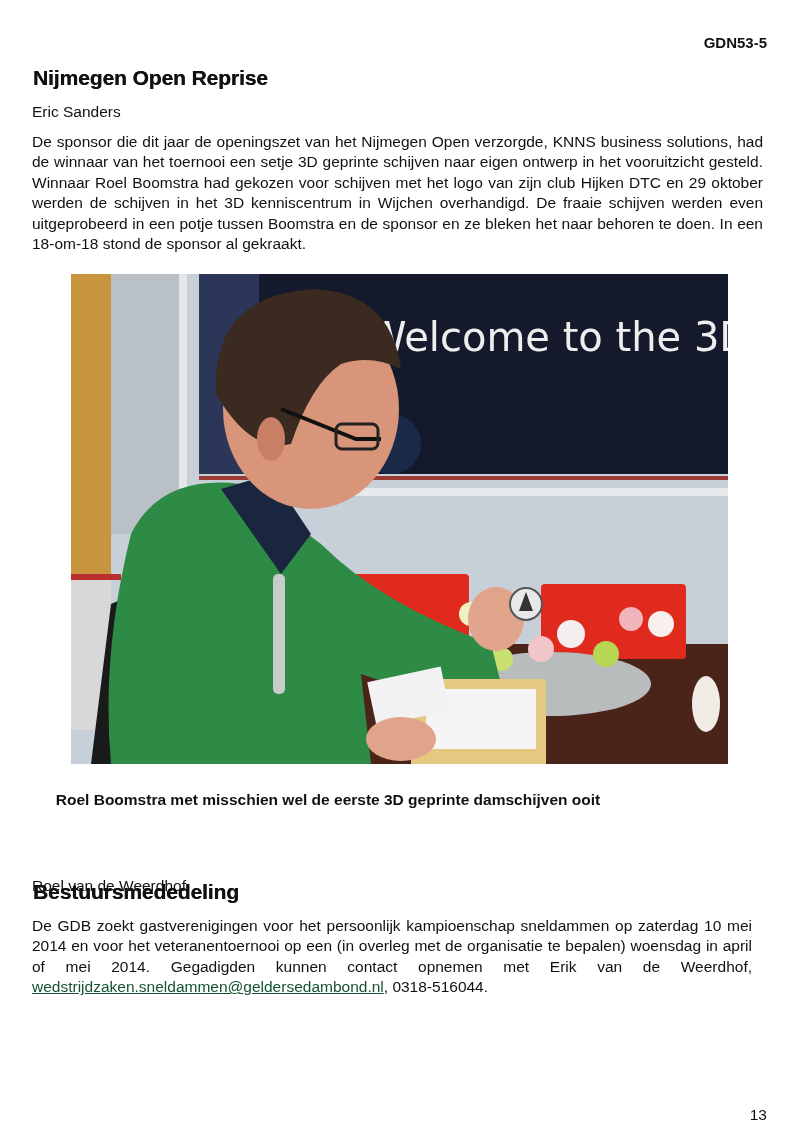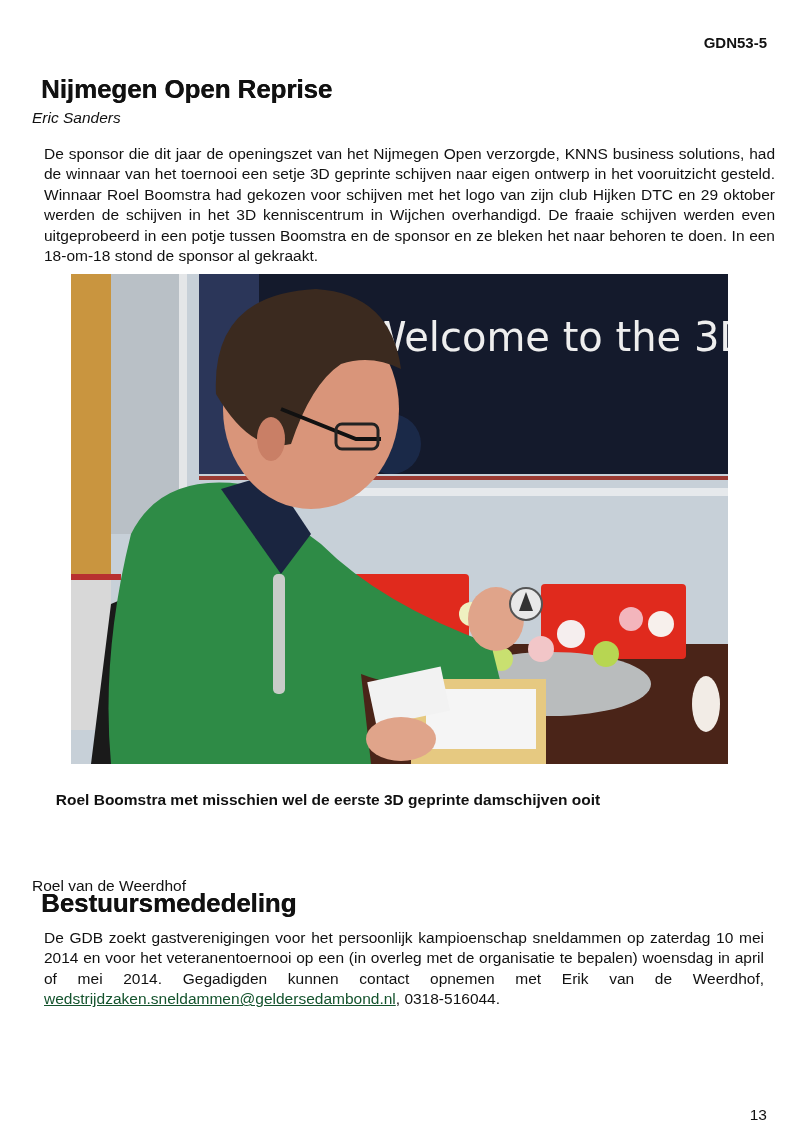--- a/index.html
+++ b/index.html
@@ -5,31 +5,31 @@
     html, body { margin: 0; padding: 0; background: #ffffff; }
     body {
       width: 800px; height: 1134px; position: relative; overflow: hidden;
       font-family: "Liberation Sans", sans-serif; color: #111;
     }
     .page-code {
       position: absolute; right: 33px; top: 34px;
       font-weight: bold; font-size: 15px; text-align: right;
     }
     .h1 {
-      position: absolute; left: 33px; font-weight: bold; font-size: 26px;
-      margin: 8px; letter-spacing: -0.1px;
+      position: absolute; left: 33px; font-weight: bold; font-size: 21px;
+      margin: 0; letter-spacing: -0.1px;
       text-shadow: 0.3px 0 0 #111;
     }
     .author {
       position: absolute; left: 32px; font-size: 15.5px;
     }
     .para {
       position: absolute; left: 32px; width: 731px;
       font-size: 15.5px; line-height: 20.4px; text-align: justify;
-      margin: 12px;
+      margin: 0;
     }
     .para2 { width: 720px; }
     .photo {
       position: absolute; left: 71px; top: 274px; width: 657px; height: 490px;
       overflow: hidden; background: #c9d0d6;
     }
     .photo svg { display: block; }
     .caption {
       position: absolute; left: 0; width: 656px; top: 791px;
       text-align: center; font-weight: bold; font-size: 15.5px;
@@ -40,21 +40,21 @@
     }
   </style>
 </head>
 <body>
 
 <div>
 
   <div class="page-code">GDN53-5</div>
 
   <h1 class="h1" style="top:66px;">Nijmegen Open Reprise</h1>
-  <div class="author" style="top:109px;font-style:italic;">Eric Sanders</div>
+  <div class="author" style="top:103px;">Eric Sanders</div>
 
   <p class="para" style="top:132px;">De sponsor die dit jaar de openingszet van het Nijmegen Open verzorgde, KNNS business solutions, had de winnaar van het toernooi een setje 3D geprinte schijven naar eigen ontwerp in het vooruitzicht gesteld. Winnaar Roel Boomstra had gekozen voor schijven met het logo van zijn club Hijken DTC en 29 oktober werden de schijven in het 3D kenniscentrum in Wijchen overhandigd. De fraaie schijven werden even uitgeprobeerd in een potje tussen Boomstra en de sponsor en ze bleken het naar behoren te doen. In een 18-om-18 stond de sponsor al gekraakt.</p>
 
   <div class="photo">
     <svg width="657" height="490" viewBox="0 0 657 490" xmlns="http://www.w3.org/2000/svg">
 
       <rect x="0" y="0" width="657" height="490" fill="#c7d0d8"></rect>
 
       <rect x="0" y="0" width="40" height="300" fill="#c9953f"></rect>
       <rect x="40" y="0" width="70" height="260" fill="#b9c0c6"></rect>

